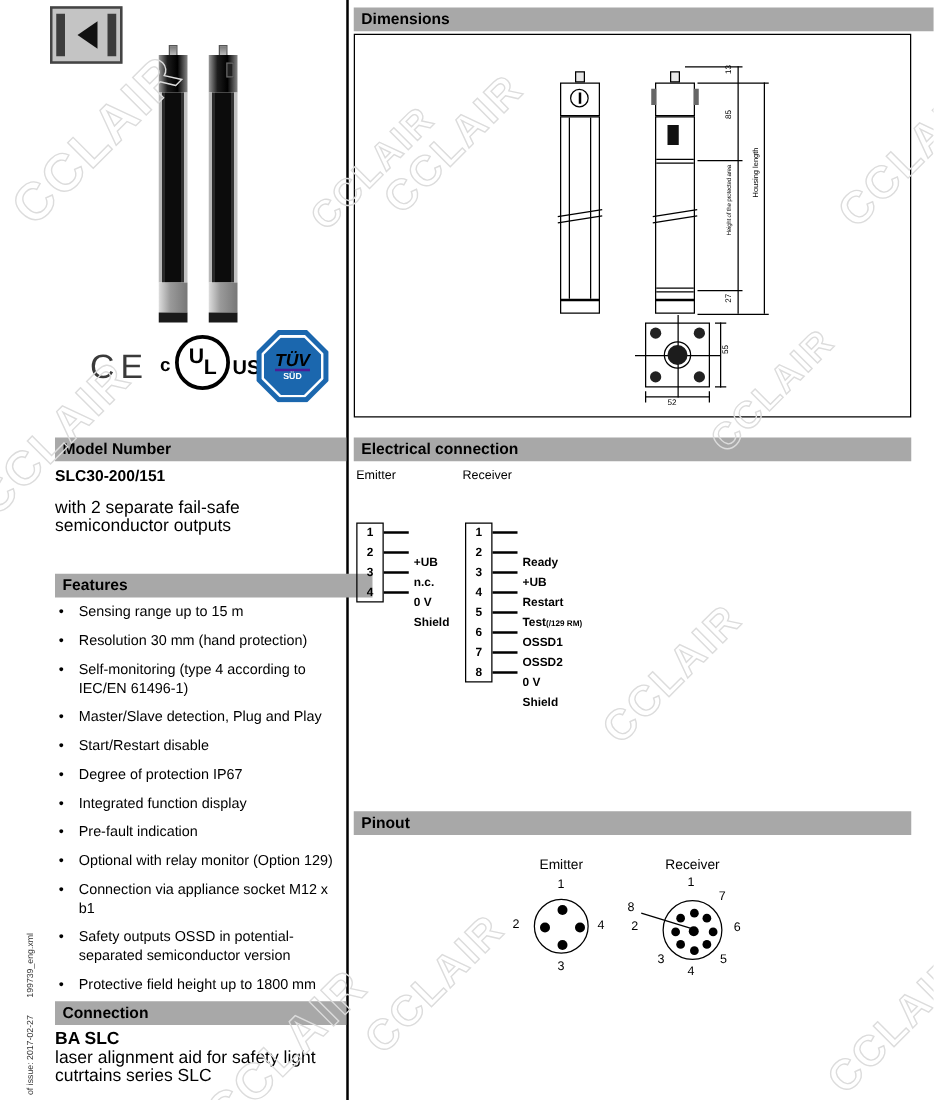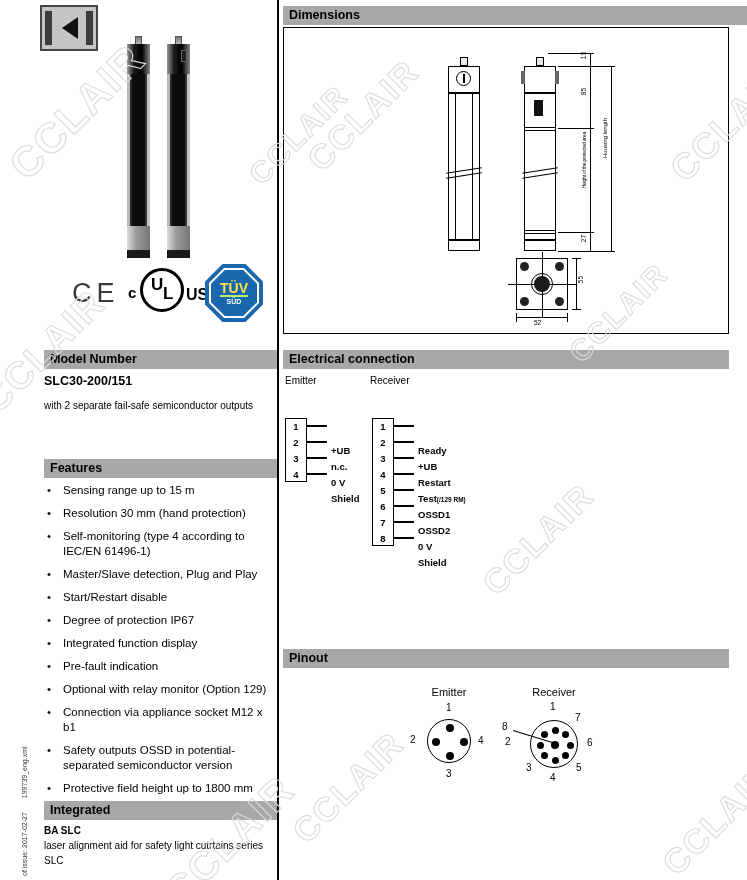--- a/index.html
+++ b/index.html
@@ -5,21 +5,21 @@
   html,body{margin:0;padding:0;background:#fff;}
   .page{position:relative;width:747px;height:880px;background:#fff;overflow:hidden;
         font-family:"Liberation Sans",sans-serif;color:#000;}
   .bar{position:absolute;height:19px;background:#a8a8a8;font-weight:700;font-size:12.5px;
        line-height:19px;padding-left:6px;box-sizing:border-box;}
   .line{position:absolute;background:#000;}
   .vtxt{position:absolute;writing-mode:vertical-rl;transform:rotate(180deg);line-height:1;}
   .wm{position:absolute;font-weight:700;letter-spacing:2px;color:transparent;
       -webkit-text-stroke:1.1px #dcdcdc;transform:rotate(-45deg);white-space:nowrap;
       pointer-events:none;z-index:5;}
-  .txt{position:absolute;font-size:10px;line-height:15px;}
+  .txt{position:absolute;font-size:14px;line-height:15px;}
   .feat-item{display:flex;margin-bottom:8px;font-size:11.5px;line-height:15px;}
   .bullet{width:16px;padding-left:3px;}
   .feat-text{flex:1;}
   .conn{position:absolute;}
   .conn-frame{position:absolute;left:0;top:0;width:22px;border:1.3px solid #000;box-sizing:border-box;}
   .pin-row{display:flex;align-items:center;height:16px;position:relative;}
   .pin-num{width:22px;text-align:center;font-size:9.5px;font-weight:700;}
   .pin-line{width:20px;height:1.2px;background:#000;}
   .pin-lbl{margin-left:4px;font-size:9.5px;font-weight:700;white-space:nowrap;margin-top:48px;}
   .pin-note{font-size:6.5px;font-weight:700;}
@@ -81,30 +81,30 @@
       <span style="position:absolute;left:20px;top:13px;font-size:17px;font-weight:700;">L</span>
     </div>
     <span style="position:absolute;left:58px;top:18px;font-size:16px;font-weight:700;">US</span>
   </div>
 
   <div style="position:absolute;left:205px;top:264px;width:58px;height:58px;">
     <div style="position:absolute;inset:0;background:#1b67ae;clip-path:polygon(30% 0,70% 0,100% 30%,100% 70%,70% 100%,30% 100%,0 70%,0 30%);"></div>
     <div style="position:absolute;inset:4px;background:#fff;clip-path:polygon(30% 0,70% 0,100% 30%,100% 70%,70% 100%,30% 100%,0 70%,0 30%);"></div>
     <div style="position:absolute;inset:6px;background:#1b67ae;clip-path:polygon(30% 0,70% 0,100% 30%,100% 70%,70% 100%,30% 100%,0 70%,0 30%);
                 display:flex;flex-direction:column;align-items:center;justify-content:center;">
-      <span style="color:#fde047;font-weight:800;font-size:14px;border-bottom:2px solid #bef264;line-height:1.05;">TÜV</span>
+      <span style="color:#000000;font-weight:800;font-size:14px;border-bottom:2px solid #4c1d95;line-height:1.05;font-style:italic;">TÜV</span>
       <span style="color:#fff;font-weight:700;font-size:7px;margin-top:1px;">SÜD</span>
     </div>
   </div>
 
   <div class="bar" style="left:44px;top:350px;width:233px;">Model Number</div>
   <div class="txt" style="left:44px;top:374px;font-size:12.5px;font-weight:700;">SLC30-200/151</div>
   <div class="txt" style="left:44px;top:398px;width:226px;">with 2 separate fail-safe semiconductor outputs</div>
 
-  <div class="bar" style="left:44px;top:459px;width:233px;">Features</div>
+  <div class="bar" style="left:44px;top:459px;width:254px;">Features</div>
   <div style="position:absolute;left:44px;top:483px;width:228px;">
 
       <div class="feat-item">
         <span class="bullet">•</span>
         <span class="feat-text">Sensing range up to 15 m</span>
       </div>
 
       <div class="feat-item">
         <span class="bullet">•</span>
         <span class="feat-text">Resolution 30 mm (hand protection)</span>
@@ -154,21 +154,21 @@
         <span class="bullet">•</span>
         <span class="feat-text">Safety outputs OSSD in potential-separated semiconductor version</span>
       </div>
 
       <div class="feat-item">
         <span class="bullet">•</span>
         <span class="feat-text">Protective field height up to 1800 mm</span>
       </div>
     </div>
 
-  <div class="bar" style="left:44px;top:801px;width:233px;">Integrated</div>
+  <div class="bar" style="left:44px;top:801px;width:233px;">Connection</div>
   <div class="txt" style="left:44px;top:823px;font-weight:700;">BA SLC</div>
   <div class="txt" style="left:44px;top:838px;width:226px;">laser alignment aid for safety light cutrtains series SLC</div>
 
   <div class="bar" style="left:283px;top:6px;width:468px;">Dimensions</div>
   <div style="position:absolute;left:283px;top:27px;width:446px;height:307px;border:1.5px solid #000;box-sizing:border-box;"></div>
 
   <div>
     <div style="position:absolute;left:460px;top:57px;width:8px;height:9px;border:1px solid #000;background:#e8e8e8;box-sizing:border-box;"></div>
     <div style="position:absolute;left:448px;top:66px;width:32px;height:27px;border:1.2px solid #000;box-sizing:border-box;"></div>
     <div style="position:absolute;left:456px;top:71px;width:15px;height:15px;border:1.3px solid #000;border-radius:50%;box-sizing:border-box;"></div>

